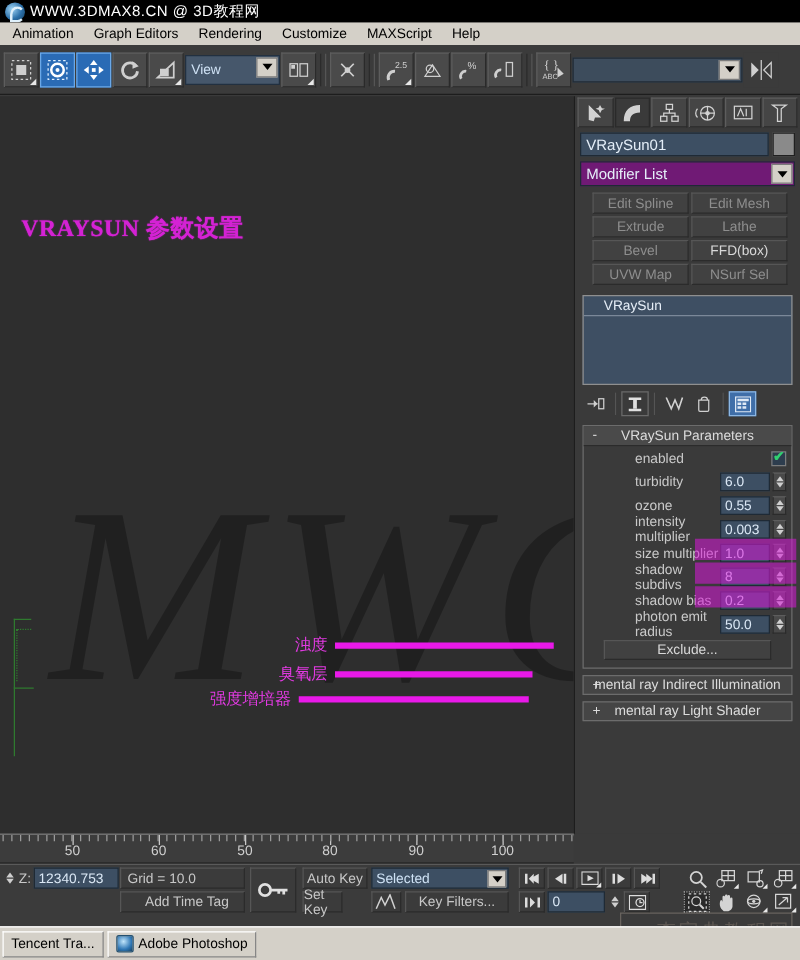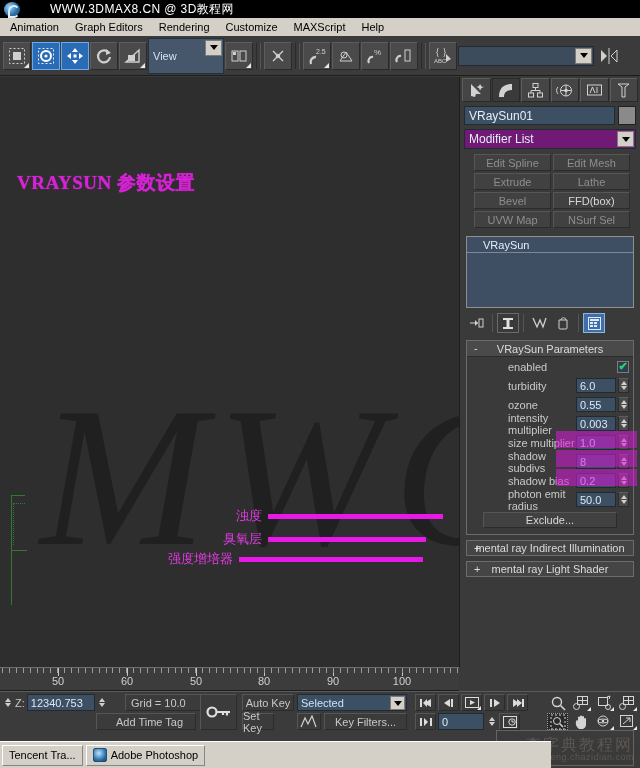--- a/index.html
+++ b/index.html
@@ -21,21 +21,21 @@
   .tb-logo{
     width:16px;height:15px;margin-left:4px;margin-right:4px;
     border-radius:50%;
     background:radial-gradient(circle at 35% 35%, #9fd4f5 0%, #2b6fa8 55%, #17405f 100%);
     position:relative; flex:none;
   }
   .tb-logo:after{
     content:""; position:absolute; left:4px; top:3px; width:8px;height:9px;
     border:2px solid #dff0fb; border-radius:50% 50% 50% 0; border-right-color:transparent;
   }
-  .tb-title{ color:#fff; font-size:12px; letter-spacing:.4px; white-space:nowrap;margin-left:26px; }
+  .tb-title{ color:#fff; font-size:12px; letter-spacing:.4px; white-space:nowrap; }
 
   
   .menubar{
     position:absolute; left:0; top:18px; width:640px; height:18px;
     background:#d4d0c8; display:flex; align-items:center; padding-left:2px;
   }
   .menubar .mi{
     color:#000; font-size:11px; padding:1px 8px; white-space:nowrap; cursor:default;
   }
 
@@ -51,21 +51,21 @@
     position:relative; display:flex; align-items:center; justify-content:center;
     flex:none; color:#cfcfcf;
   }
   .tbtn.on{ background:#2a6bb5; border-color:#6aa8e8; }
   .tbtn.flyout:after{
     content:""; position:absolute; right:1px; bottom:1px;
     border-left:5px solid transparent; border-bottom:5px solid #e8e8e8;
   }
   .tsep{ width:5px; height:26px; flex:none; border-left:1px solid #2b2b2b; border-right:1px solid #555; margin:0 2px;}
   .viewsel{
-    width:76px;height:36px; background:#46576b;
+    width:76px;height:24px; background:#46576b;
     border:1px solid #223040; display:flex; align-items:center;
     color:#cfe2f5; font-size:11px; padding-left:4px; flex:none; position:relative;
   }
   .viewsel .arrowbox{
     position:absolute; right:1px; top:1px; width:17px;height:16px;
     background:#d4d0c8; border:1px solid #7b7b7b;
     display:flex;align-items:center;justify-content:center;
   }
   .viewsel .arrowbox i{ border-left:4px solid transparent;border-right:4px solid transparent;border-top:5px solid #000;}
   .namefield{
@@ -219,21 +219,21 @@
     color:#c8c8c8; font-size:11px; display:flex; align-items:center;
   }
   .coordbox{ position:absolute; left:2px; top:2px; display:flex; align-items:center; gap:2px;}
   .coord-sp{ width:11px;height:16px;display:flex;flex-direction:column;justify-content:center;align-items:center;}
   .coord-sp i{width:0;height:0;border-left:3px solid transparent;border-right:3px solid transparent;}
   .coord-sp i.up{border-bottom:4px solid #cfcfcf;margin-bottom:1px;}
   .coord-sp i.dn{border-top:4px solid #cfcfcf;}
   .zlabel{ color:#c8c8c8; font-size:11px; }
   .zval{ width:68px;height:17px;background:#3d4f63;border:1px solid #1f2a35;color:#dbe8f5;
      font-size:11px;line-height:16px;padding-left:3px;}
-  .gridbox{ position:absolute; left:96px; top:2px; width:100px;height:17px; padding-left:5px;margin-left:29px;}
+  .gridbox{ position:absolute; left:96px; top:2px; width:100px;height:17px; padding-left:5px;}
   .tagbox{ position:absolute; left:96px; top:21px; width:100px;height:17px; padding-left:19px;}
   .keybtn{ position:absolute; left:200px; top:2px; width:37px;height:36px;
      background:#3b3b3b;border:1px solid #2b2b2b;border-top-color:#565656;border-left-color:#565656;
      display:flex;align-items:center;justify-content:center; }
   .autokey{ position:absolute; left:242px; top:2px; width:52px;height:17px;
      justify-content:center;}
   .setkey{ position:absolute; left:242px; top:21px; width:32px;height:17px; justify-content:center;}
   .selbox{ position:absolute; left:297px; top:2px; width:110px;height:17px;
      background:#3d4f63;border:1px solid #1f2a35;color:#cfe2f5;font-size:11px;
      line-height:16px;padding-left:3px;}
@@ -256,21 +256,21 @@
   .navrow{ position:absolute; right:3px; top:2px; display:flex; gap:2px;}
   .navrow2{ position:absolute; right:3px; top:21px; display:flex; gap:2px;}
   .nbtn{ width:21px;height:17px; display:flex;align-items:center;justify-content:center;
      color:#d4d4d4; position:relative;}
   .nbtn.flyout:after{content:"";position:absolute;right:0;bottom:0;
      border-left:4px solid transparent;border-bottom:4px solid #e8e8e8;}
   .nbtn.sel{ background:#2a2a2a; border:1px dotted #9a9a9a;}
 
   
   .taskbar{
-    position:absolute; left:0; top:741px; width:551px; height:27px;
+    position:absolute; left:0; top:741px; width:640px; height:27px;
     background:#d4d0c8; border-top:1px solid #fff; display:flex; align-items:center;
     padding-left:2px; gap:3px;
   }
   .taskitem{
     height:21px; background:#d4d0c8;
     border:1px solid #868686; border-top-color:#fff; border-left-color:#fff;
     display:flex; align-items:center; padding:0 6px; gap:4px;
     color:#000; font-size:11px; white-space:nowrap;
   }
   .ps-ico{

